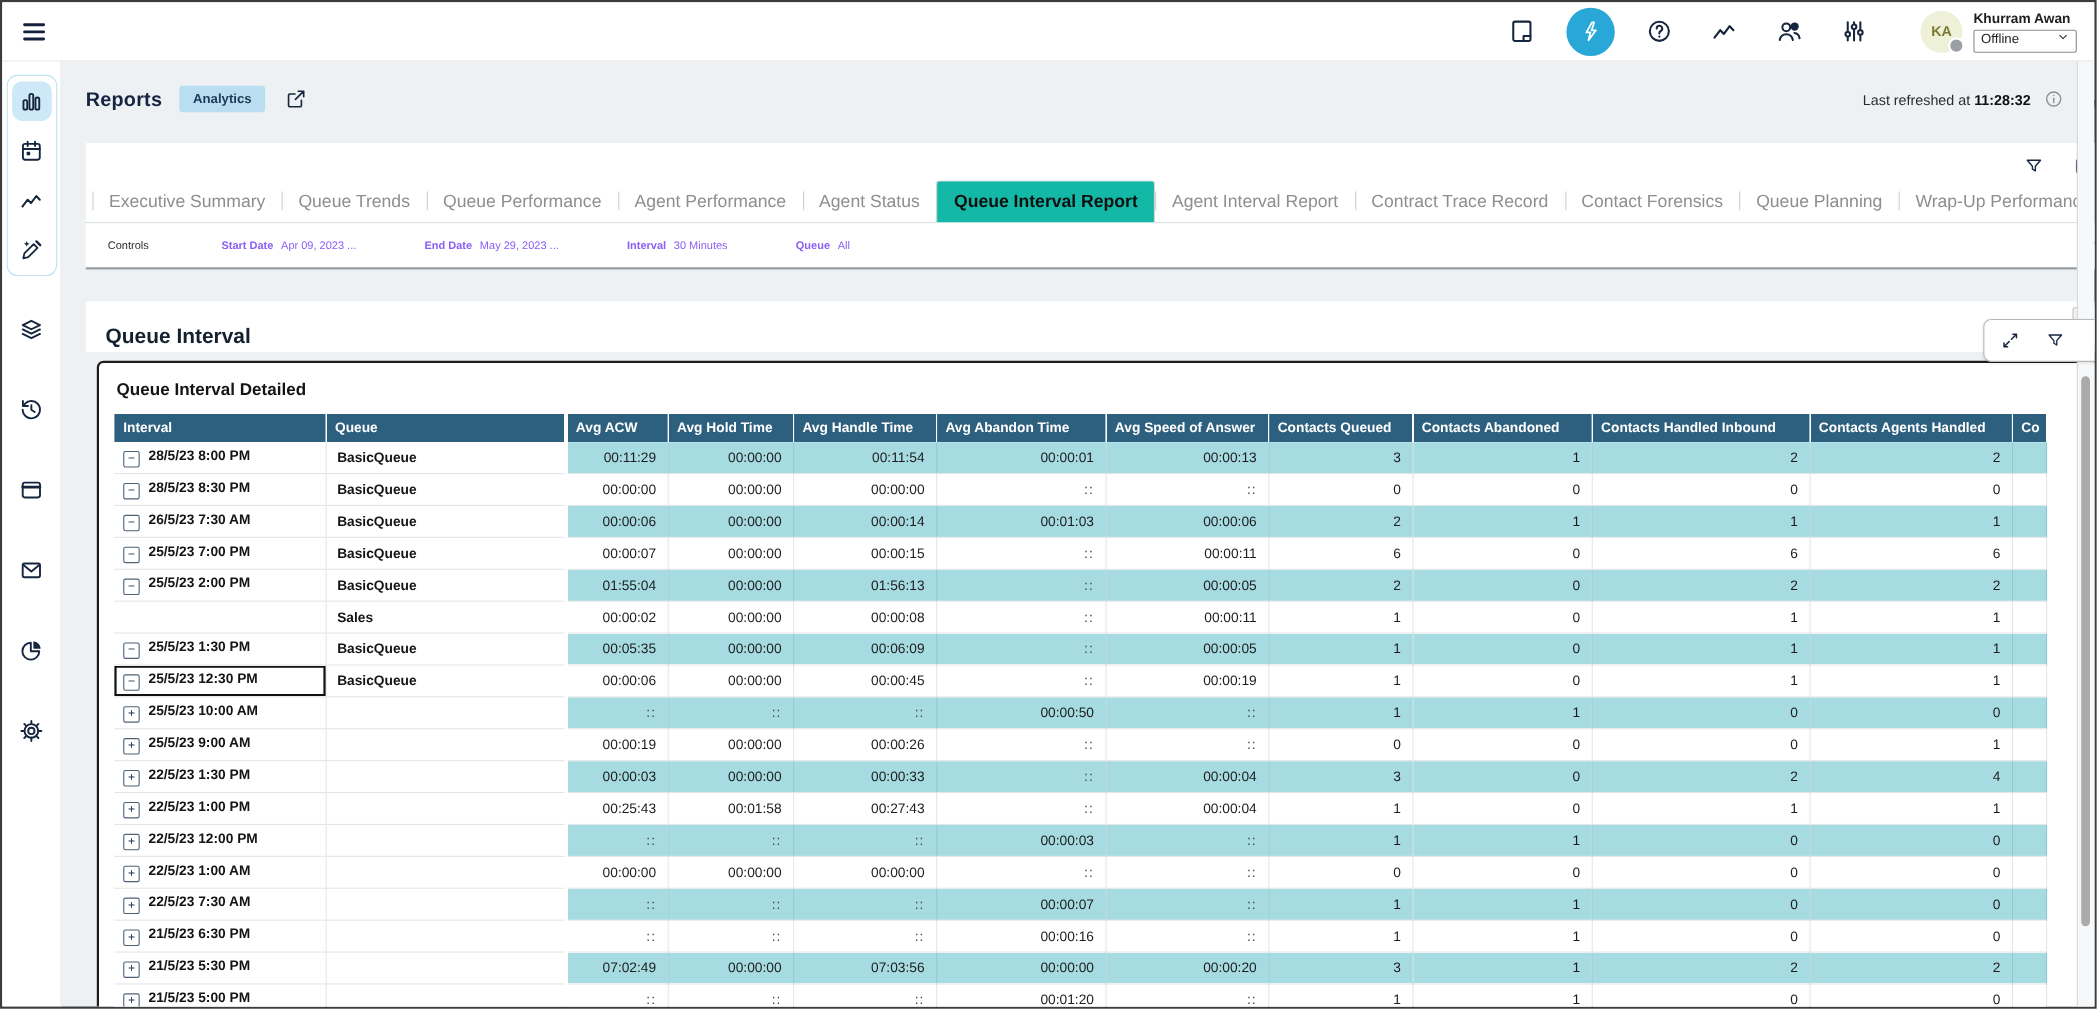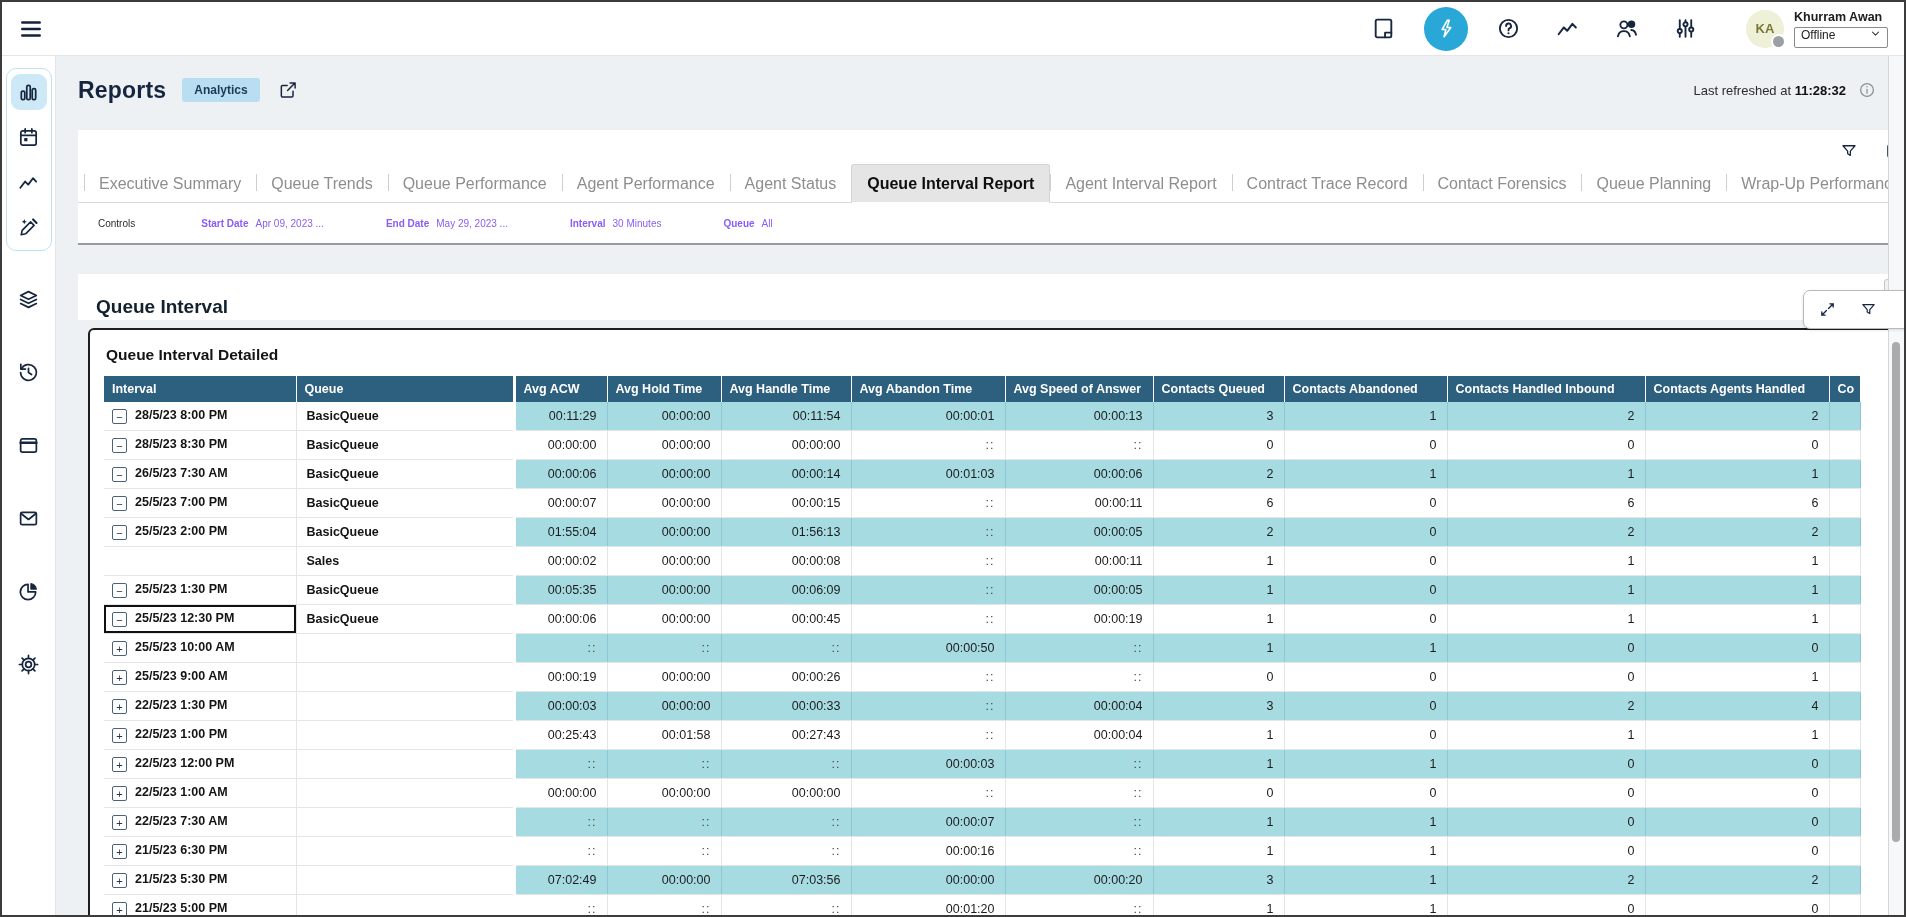--- a/index.html
+++ b/index.html
@@ -35,40 +35,40 @@
   .side-group.bordered{border:1px solid #bfe2f4;border-radius:10px;padding:5px 4px;gap:9px}
   .side-group.plain{margin-top:30px;gap:37px}
   .side-item{width:36px;height:36px;border-radius:9px;display:flex;align-items:center;justify-content:center;color:#17263f;cursor:pointer}
   .side-item.active{background:#cde9f7}
   .side-item svg{width:23px;height:23px}
 
   .content{flex:1;position:relative;padding:0 30px 0 22px;box-sizing:border-box}
 
   
   .page-head{display:flex;align-items:center;margin-top:12px;height:44px}
-  .page-title{font-size:23px;font-weight:bold;color:#152441;letter-spacing:.2px}
+  .page-title{font-size:18px;font-weight:bold;color:#152441;letter-spacing:.2px}
   .badge{background:#b9ddf1;color:#1c3a57;font-size:12px;font-weight:bold;padding:5px 12px;border-radius:3px;margin-left:16px}
   .ext-link{margin-left:18px;color:#17263f}
   .ext-link svg{width:20px;height:20px}
   .refresh-area{margin-left:auto;display:flex;align-items:center;gap:12px;font-size:13px;color:#2c2c2c}
   .refresh-area .time{font-weight:bold;color:#101010}
   .info-ic{color:#8d9297}
   .info-ic svg{width:18px;height:18px}
   .refresh-ic{color:#17263f;margin-left:12px}
   .refresh-ic svg{width:22px;height:22px}
 
   
   .tabs-card{background:#fff;margin-top:18px}
   .card-tools{display:flex;justify-content:flex-end;gap:20px;padding:8px 16px 0;height:26px;color:#222}
   .card-tools .svgwrap svg{width:18px;height:18px}
   .tabs-row{display:flex;align-items:stretch;padding:0 6px;border-bottom:1px solid #d7d9db;height:38px}
   .tab{font-size:16px;color:#8e8e8e;padding:11px 15px 0;position:relative;white-space:nowrap;cursor:pointer}
   .tab::before{content:"";position:absolute;left:0;top:10px;height:17px;width:1px;background:#cfcfcf}
   .tab:last-child::after{content:"";position:absolute;right:0;top:10px;height:17px;width:1px;background:#cfcfcf}
-  .tab.active{color:#0f0f0f;font-weight:bold;background:#e5e5e5;border:1px solid #d2d4d6;border-bottom:1px solid #fff;margin-bottom:-1px;border-radius:3px 3px 0 0;padding-top:10px}
+  .tab.active{color:#0f0f0f;font-weight:bold;background:#14b8a6;border:1px solid #d2d4d6;border-bottom:1px solid #fff;margin-bottom:-1px;border-radius:3px 3px 0 0;padding-top:10px}
   .tab.active::before{display:none}
 
   
   .controls-row{display:flex;align-items:center;height:40px;padding:0 20px;border-bottom:2px solid #959ba1;position:relative;font-size:10px;background:#fff}
   .controls-label{color:#2b2b2b;margin-right:66px}
   .control-field{display:flex;gap:7px;margin-right:62px;align-items:center}
   .control-field .cf-label{color:#8b5cf6;font-weight:bold}
   .control-field .cf-value{color:#8b5cf6}
   .controls-chevron{position:absolute;right:14px;top:11px;color:#3a3a3a}
   .controls-chevron svg{width:18px;height:18px}

